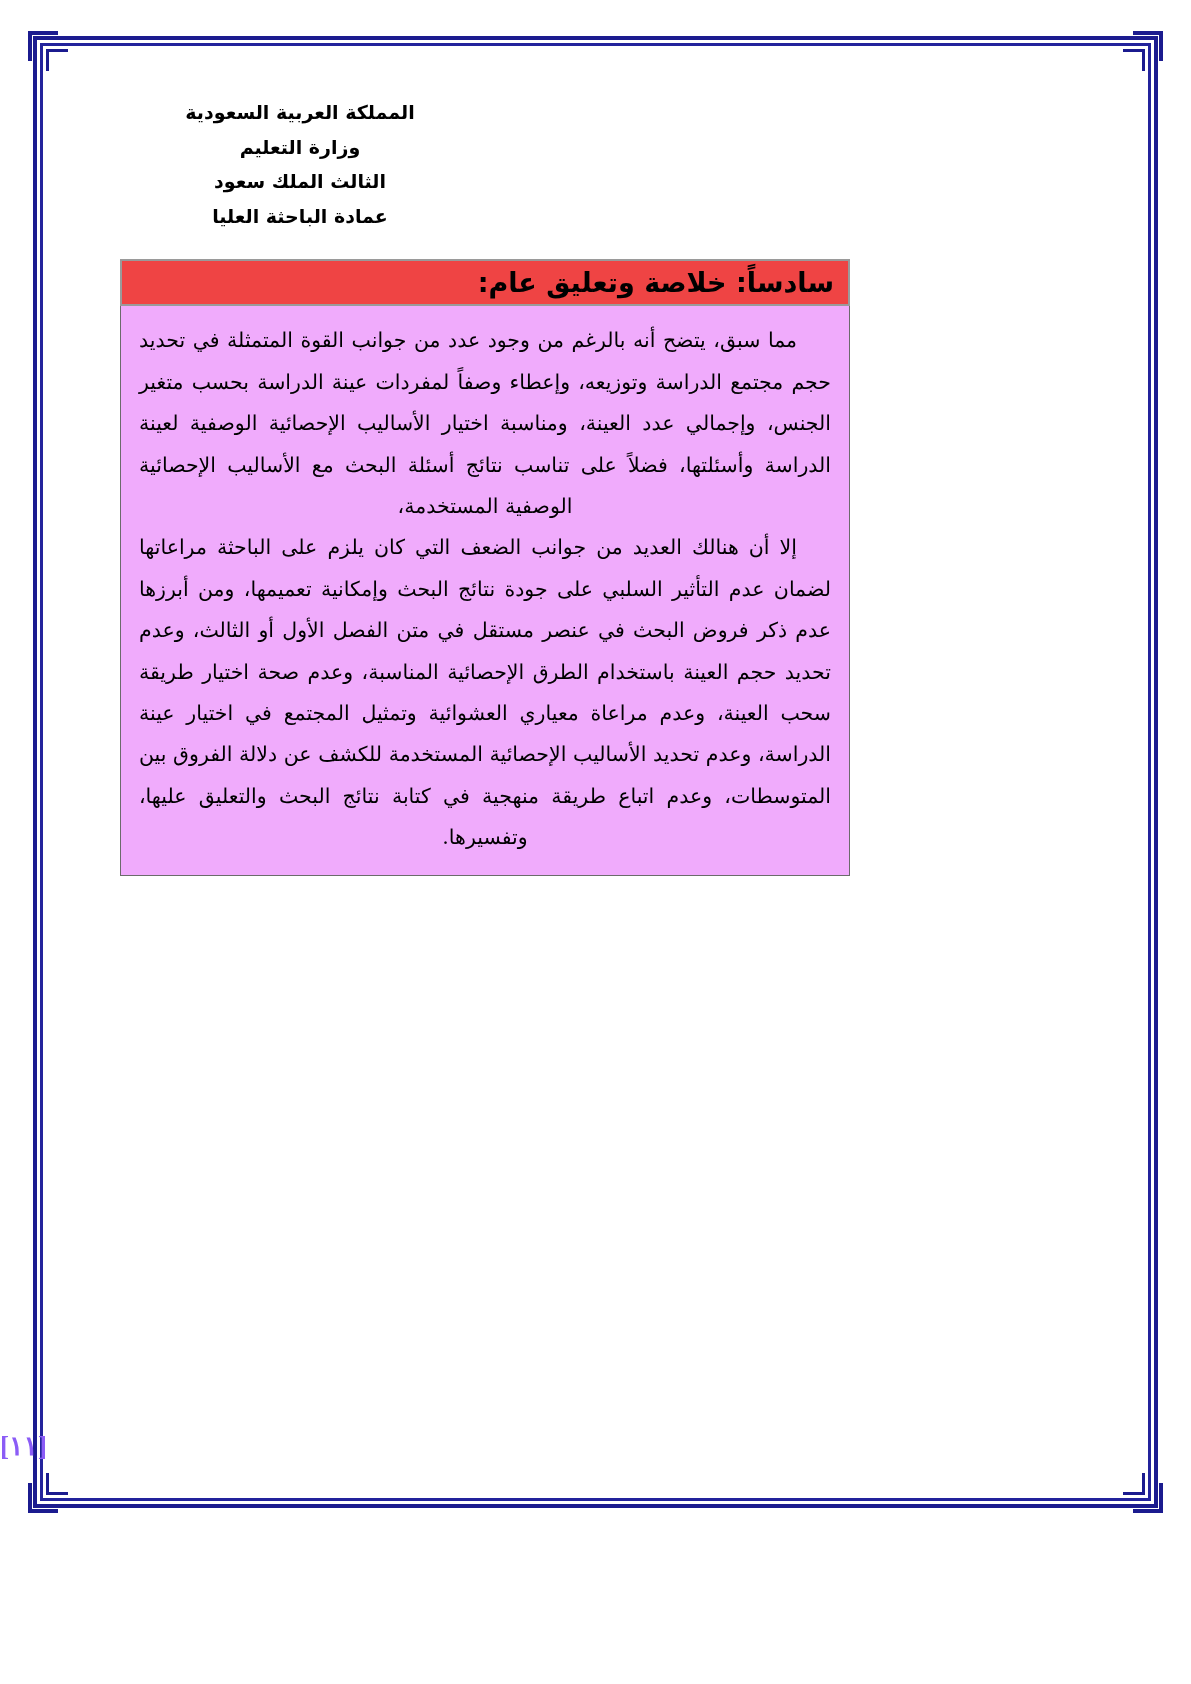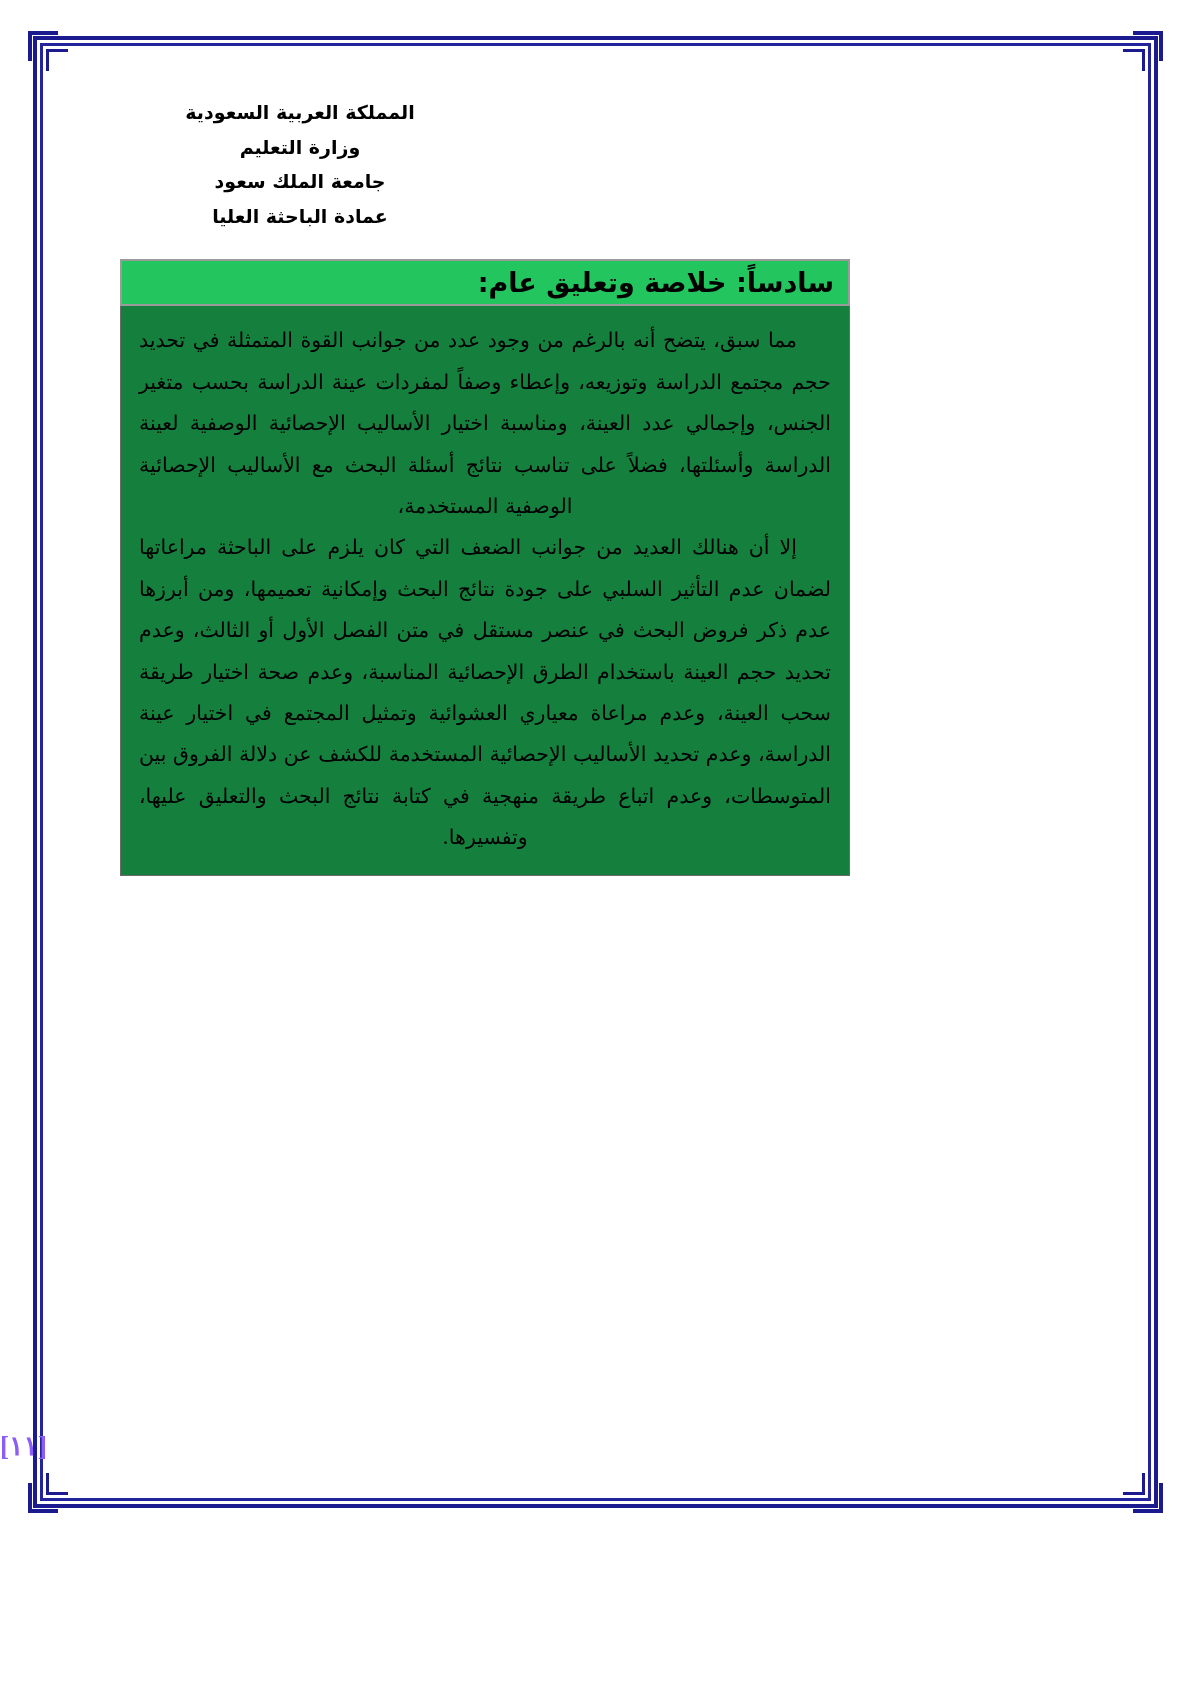--- a/index.html
+++ b/index.html
@@ -79,21 +79,21 @@
     font-size: 19px;
     font-weight: 600;
     color: #000;
     line-height: 1.82;
     white-space: nowrap;
   }
 
   
   .section-title-bar {
     margin-top: 26px;
-    background: #22c55e;
+    background: #ef4444;
     border: 2px solid #9a9a9a;
     box-sizing: border-box;
     height: 47px;
     display: flex;
     align-items: center;
     justify-content: flex-start;
     padding: 0 14px;
   }
   .section-title-text {
     font-family: "DejaVu Sans", "Liberation Sans", sans-serif;
@@ -104,21 +104,21 @@
     white-space: nowrap;
     line-height: 1;
   }
 
   
   .body-box {
     border: 1.5px solid #6b6b6b;
     border-top: none;
     box-sizing: border-box;
     padding: 14px 18px 16px 18px;
-    background: #15803d;
+    background: #f0abfc;
   }
   .para {
     direction: rtl;
     text-align: justify;
     text-align-last: center;
     font-family: "DejaVu Serif", "Liberation Serif", serif;
     font-size: 20.5px;
     line-height: 2.02;
     color: #000;
     margin: 0;
@@ -154,21 +154,21 @@
   <div class="corner2 corner2-tr"></div>
   <div class="corner2 corner2-bl"></div>
   <div class="corner2 corner2-br"></div>
 </div>
 
 <div class="content">
 
   <div class="letterhead">
     <div class="letterhead-line">المملكة العربية السعودية</div>
     <div class="letterhead-line">وزارة التعليم</div>
-    <div class="letterhead-line">جامعة الملك سعود</div>
+    <div class="letterhead-line">الثالث الملك سعود</div>
     <div class="letterhead-line">عمادة الباحثة العليا</div>
   </div>
 
   <div class="section-title-bar">
     <span class="section-title-text">سادساً: خلاصة وتعليق عام:</span>
   </div>
 
   <div class="body-box">
     <p class="para">مما سبق، يتضح أنه بالرغم من وجود عدد من جوانب القوة المتمثلة في تحديد حجم مجتمع الدراسة وتوزيعه، وإعطاء وصفاً لمفردات عينة الدراسة بحسب متغير الجنس، وإجمالي عدد العينة، ومناسبة اختيار الأساليب الإحصائية الوصفية لعينة الدراسة وأسئلتها، فضلاً على تناسب نتائج أسئلة البحث مع الأساليب الإحصائية الوصفية المستخدمة،</p>
     <p class="para">إلا أن هنالك العديد من جوانب الضعف التي كان يلزم على الباحثة مراعاتها لضمان عدم التأثير السلبي على جودة نتائج البحث وإمكانية تعميمها، ومن أبرزها عدم ذكر فروض البحث في عنصر مستقل في متن الفصل الأول أو الثالث، وعدم تحديد حجم العينة باستخدام الطرق الإحصائية المناسبة، وعدم صحة اختيار طريقة سحب العينة، وعدم مراعاة معياري العشوائية وتمثيل المجتمع في اختيار عينة الدراسة، وعدم تحديد الأساليب الإحصائية المستخدمة للكشف عن دلالة الفروق بين المتوسطات، وعدم اتباع طريقة منهجية في كتابة نتائج البحث والتعليق عليها، وتفسيرها.</p>

